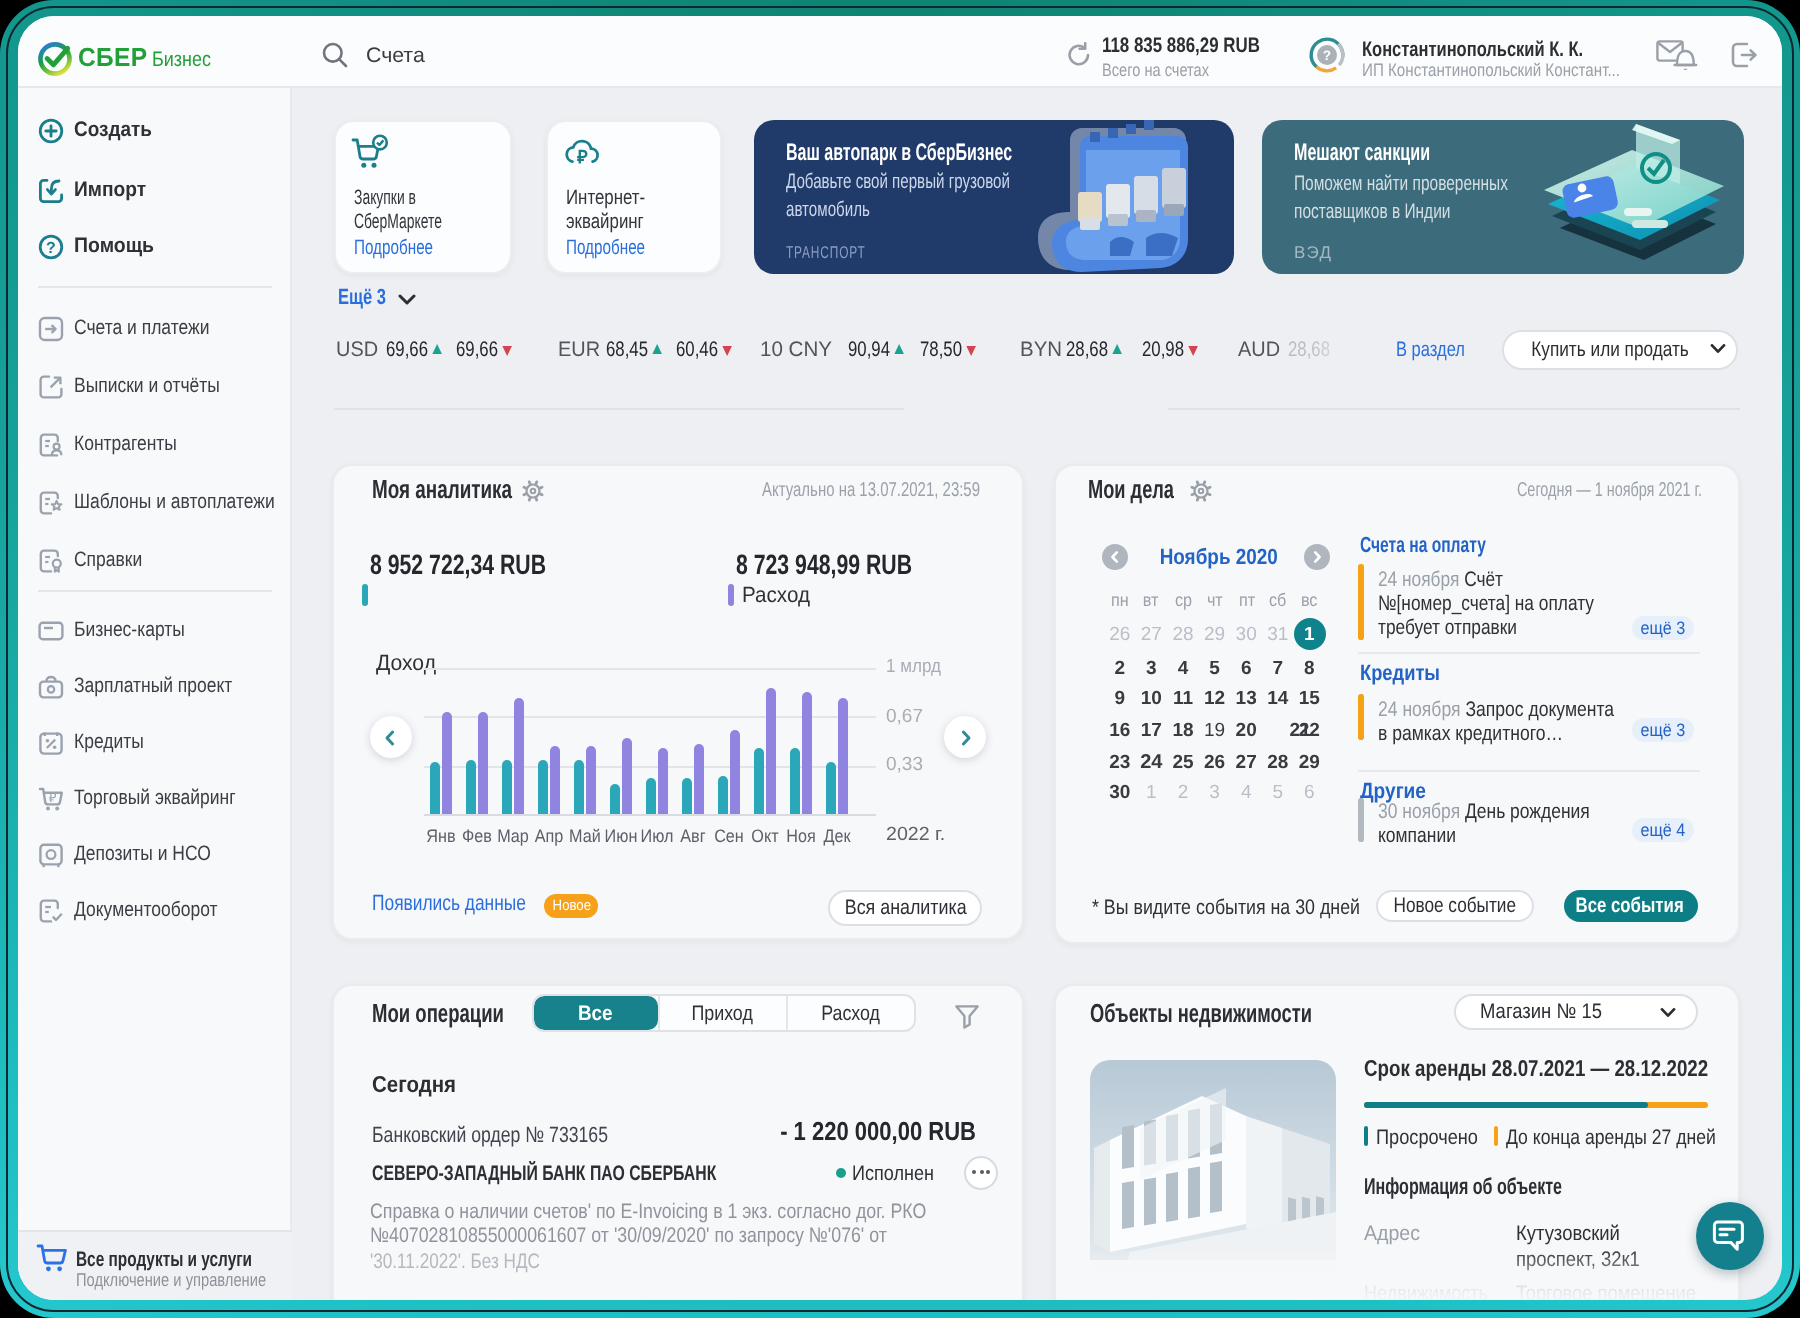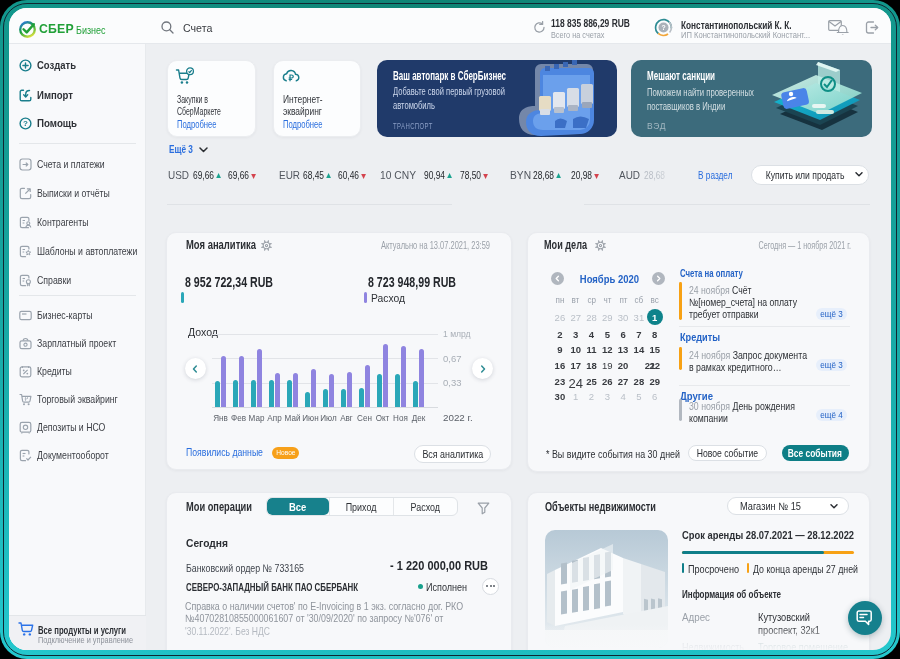--- a/index.html
+++ b/index.html
@@ -403,21 +403,21 @@
 <div class="a" style="left:620.9px;top:336.3px;width:18px;text-align:center;font-size:9.5px;color:#383b40;font-weight:bold">14</div>
 <div class="a" style="left:636.7px;top:336.3px;width:18px;text-align:center;font-size:9.5px;color:#383b40;font-weight:bold">15</div>
 <div class="a" style="left:541.9px;top:352px;width:18px;text-align:center;font-size:9.5px;color:#383b40;font-weight:bold">16</div>
 <div class="a" style="left:557.6999999999999px;top:352px;width:18px;text-align:center;font-size:9.5px;color:#383b40;font-weight:bold">17</div>
 <div class="a" style="left:573.5px;top:352px;width:18px;text-align:center;font-size:9.5px;color:#383b40;font-weight:bold">18</div>
 <div class="a" style="left:589.3px;top:352px;width:18px;text-align:center;font-size:9.5px;color:#383b40;font-weight:normal">19</div>
 <div class="a" style="left:605.1px;top:352px;width:18px;text-align:center;font-size:9.5px;color:#383b40;font-weight:bold">20</div>
 <div class="a" style="left:632px;top:352px;width:18px;text-align:center;font-size:9.5px;color:#383b40;font-weight:bold">21</div>
 <div class="a" style="left:636.7px;top:352px;width:18px;text-align:center;font-size:9.5px;color:#383b40;font-weight:bold">22</div>
 <div class="a" style="left:541.9px;top:367.6px;width:18px;text-align:center;font-size:9.5px;color:#383b40;font-weight:bold">23</div>
-<div class="a" style="left:557.6999999999999px;top:367.6px;width:18px;text-align:center;font-size:13px;color:#383b40;font-weight:normal">24</div>
+<div class="a" style="left:557.6999999999999px;top:367.6px;width:18px;text-align:center;font-size:10px;color:#383b40;font-weight:bold">24</div>
 <div class="a" style="left:573.5px;top:367.6px;width:18px;text-align:center;font-size:9.5px;color:#383b40;font-weight:bold">25</div>
 <div class="a" style="left:589.3px;top:367.6px;width:18px;text-align:center;font-size:9.5px;color:#383b40;font-weight:bold">26</div>
 <div class="a" style="left:605.1px;top:367.6px;width:18px;text-align:center;font-size:9.5px;color:#383b40;font-weight:bold">27</div>
 <div class="a" style="left:620.9px;top:367.6px;width:18px;text-align:center;font-size:9.5px;color:#383b40;font-weight:bold">28</div>
 <div class="a" style="left:636.7px;top:367.6px;width:18px;text-align:center;font-size:9.5px;color:#383b40;font-weight:bold">29</div>
 <div class="a" style="left:541.9px;top:382.9px;width:18px;text-align:center;font-size:9.5px;color:#383b40;font-weight:bold">30</div>
 <div class="a" style="left:557.6999999999999px;top:382.9px;width:18px;text-align:center;font-size:9.5px;color:#b9bfc7;font-weight:normal">1</div>
 <div class="a" style="left:573.5px;top:382.9px;width:18px;text-align:center;font-size:9.5px;color:#b9bfc7;font-weight:normal">2</div>
 <div class="a" style="left:589.3px;top:382.9px;width:18px;text-align:center;font-size:9.5px;color:#b9bfc7;font-weight:normal">3</div>
 <div class="a" style="left:605.1px;top:382.9px;width:18px;text-align:center;font-size:9.5px;color:#b9bfc7;font-weight:normal">4</div>

